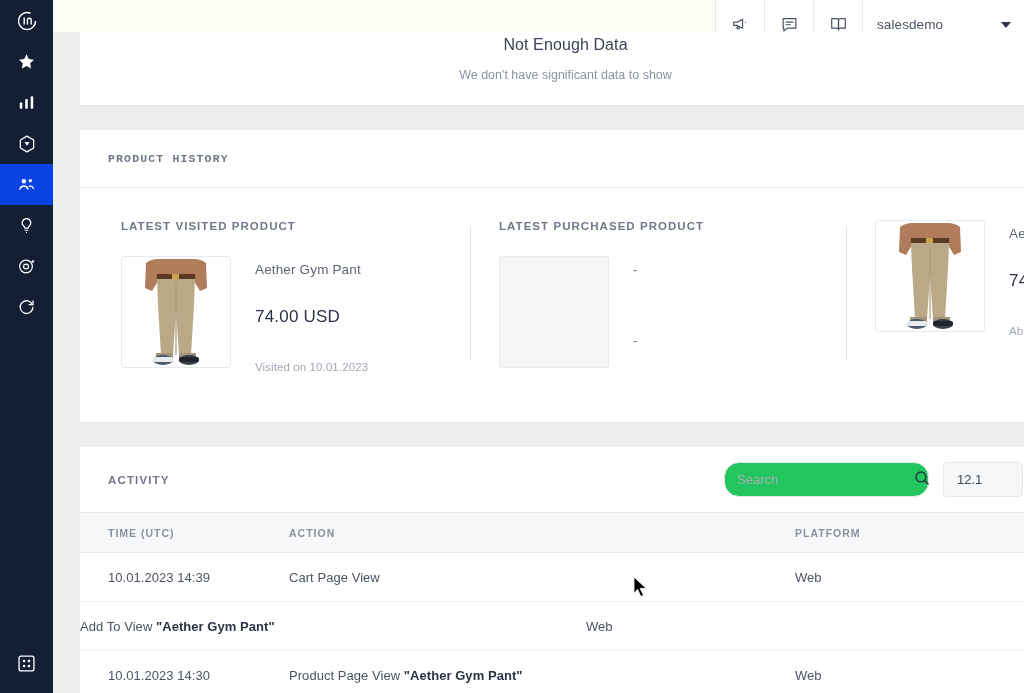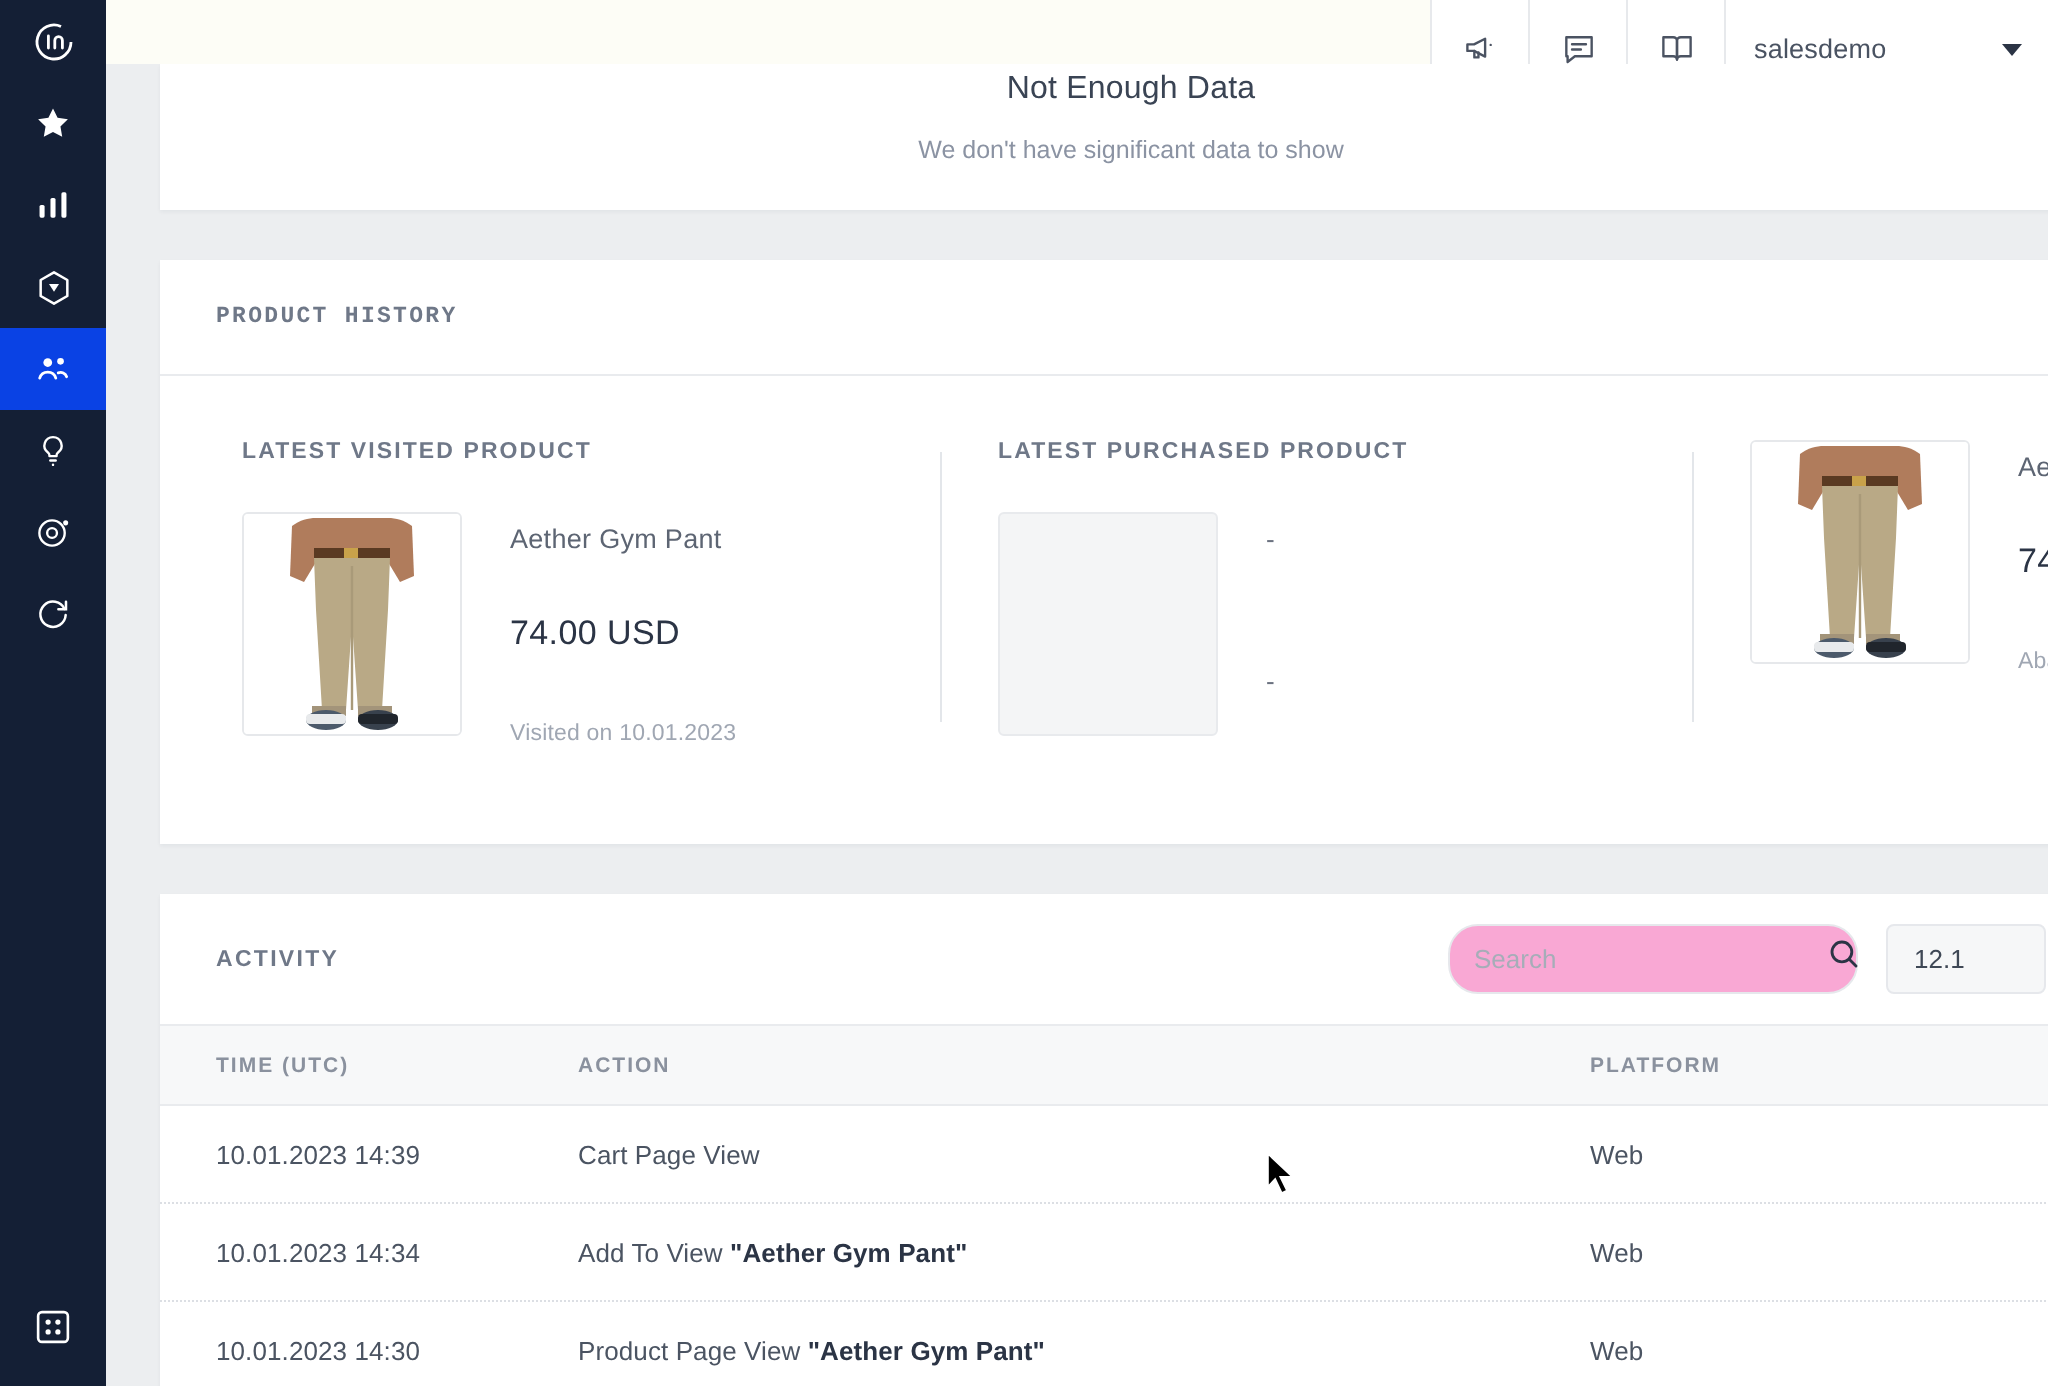--- a/index.html
+++ b/index.html
@@ -153,21 +153,21 @@
   }
   .activity-title {
     font-size: 11.5px; font-weight: bold;
     letter-spacing: 1.15px; color: #6f7888;
     text-transform: uppercase;
     flex: 1 1 auto;
   }
   .search-box {
     position: relative;
     width: 205px; height: 35px;
-    background: #f9a8d4;
+    background: #22c55e;
     border: 1px solid #e6e8ec; border-radius: 15px;
     display: flex; align-items: center;
     padding: 0 12px;
     margin-right: 14px;
   }
   .search-box input {
     flex: 1 1 auto; border: 0; outline: 0; background: transparent;
     font-family: "Liberation Sans", sans-serif;
     font-size: 13px; color: #3a4454;
   }
@@ -434,21 +434,20 @@
         <div class="th col-action">ACTION</div>
         <div class="th col-plat">PLATFORM</div>
       </div>
 
       <div class="tbl-row">
         <div class="td col-time">10.01.2023 14:39</div>
         <div class="td col-action"><span>Cart Page View</span><b></b></div>
         <div class="td col-plat">Web</div>
       </div>
       <div class="tbl-row">
-        <div class="td col-time">10.01.2023 14:34</div>
         <div class="td col-action"><span>Add To View </span><b>"Aether Gym Pant"</b></div>
         <div class="td col-plat">Web</div>
       </div>
       <div class="tbl-row">
         <div class="td col-time">10.01.2023 14:30</div>
         <div class="td col-action"><span>Product Page View </span><b>"Aether Gym Pant"</b></div>
         <div class="td col-plat">Web</div>
       </div>
     </section>
 

